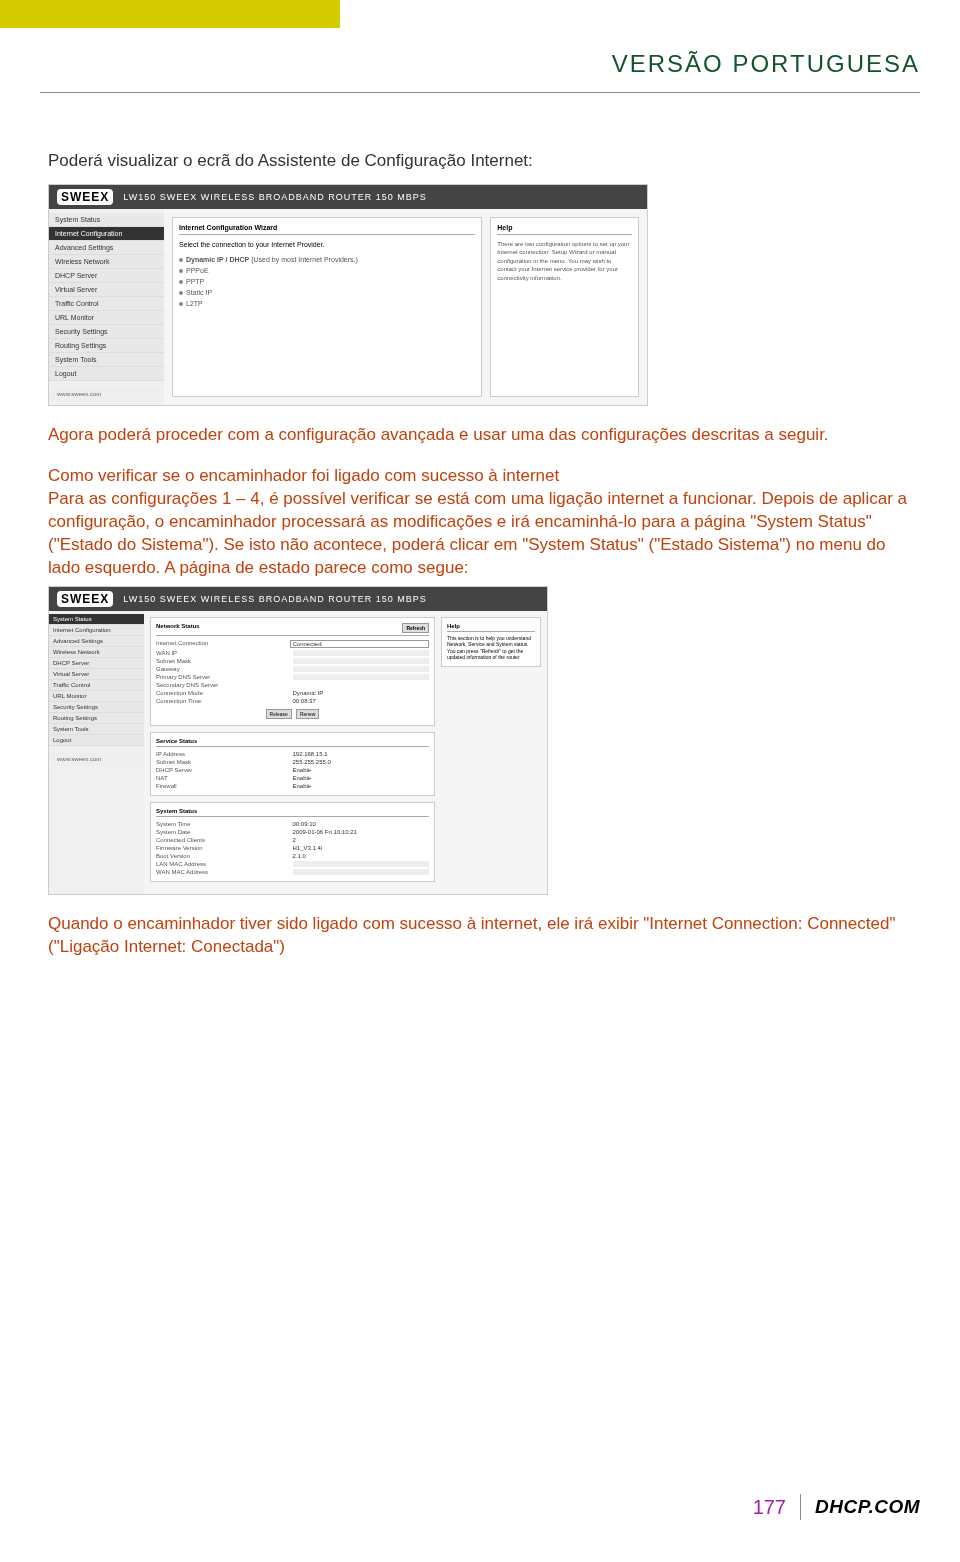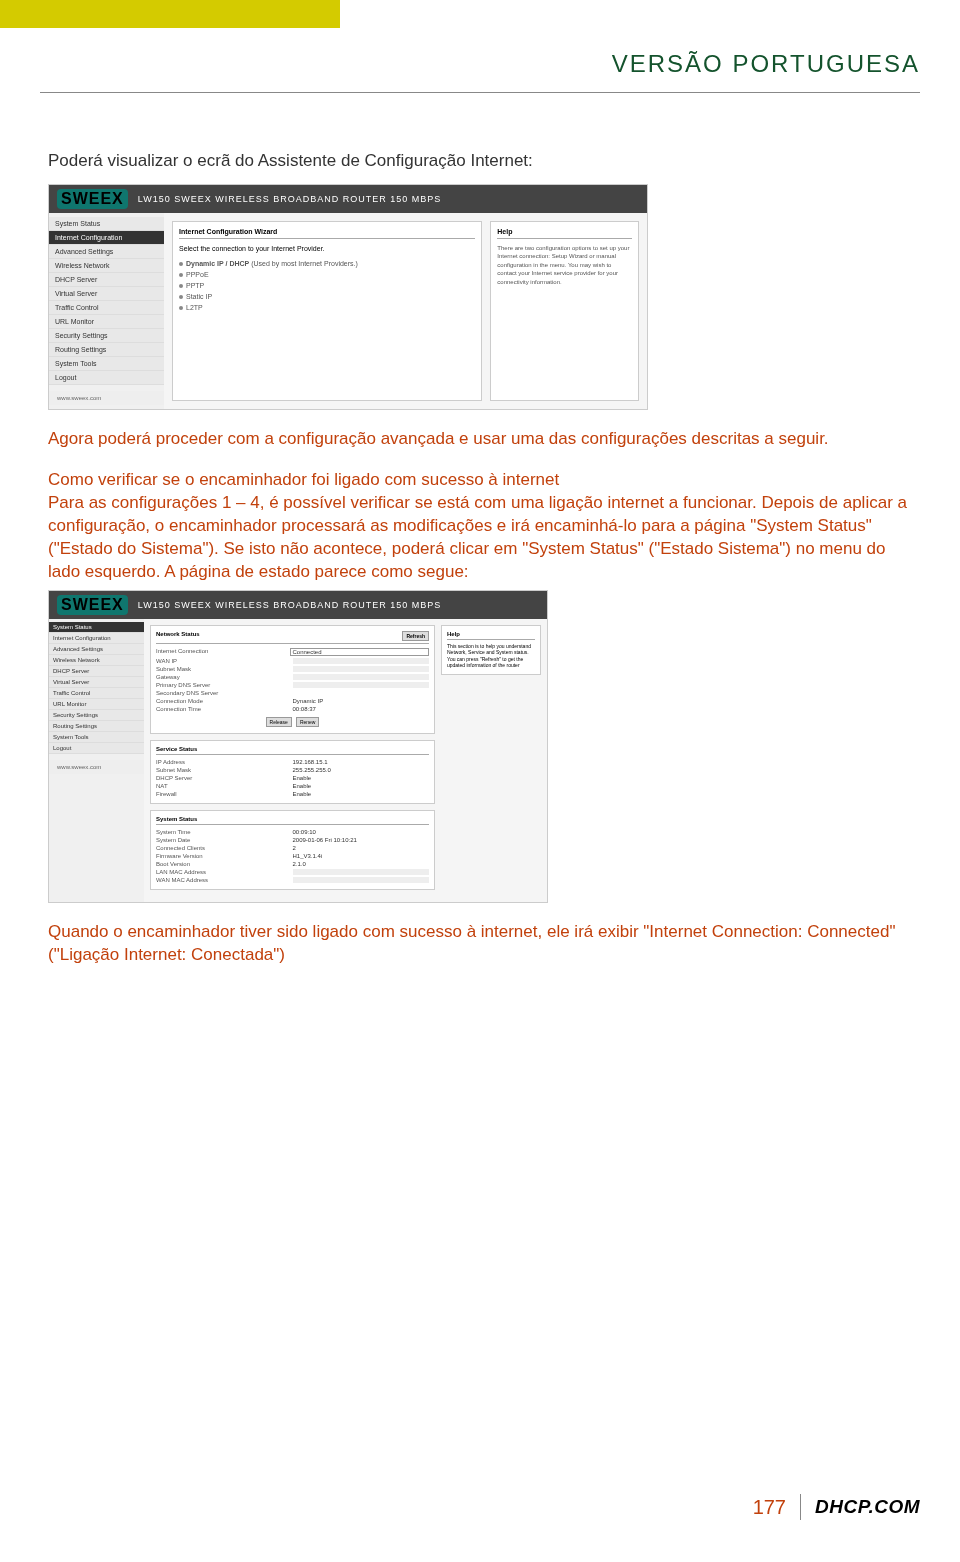--- a/index.html
+++ b/index.html
@@ -57,26 +57,26 @@
     color: #fff;
     font-size: 9px;
     padding: 4px 8px;
     display: flex;
     align-items: center;
     gap: 10px;
     font-family: Verdana, sans-serif;
     letter-spacing: 1px;
   }
   .ss-logo {
-    background: #0f766e;
+    background: #ffffff;
     color: #000;
     padding: 1px 4px;
     border-radius: 4px;
     font-weight: bold;
-    font-size: 16px;
+    font-size: 12px;
   }
   .ss-body {
     display: flex;
   }
   .ss-sidebar {
     width: 115px;
     background: #f0f0f0;
     padding: 4px 0;
   }
   .ss-nav-item {
@@ -208,21 +208,21 @@
   }
   .footer {
     position: absolute;
     bottom: 42px;
     right: 40px;
     display: flex;
     align-items: center;
     gap: 14px;
   }
   .page-num {
-    color: #c2410c;
+    color: #a21caf;
     font-size: 20px;
   }
   .vline {
     width: 1px;
     height: 26px;
     background: #888;
   }
   .brand {
     font-size: 19px;
     font-weight: bold;

